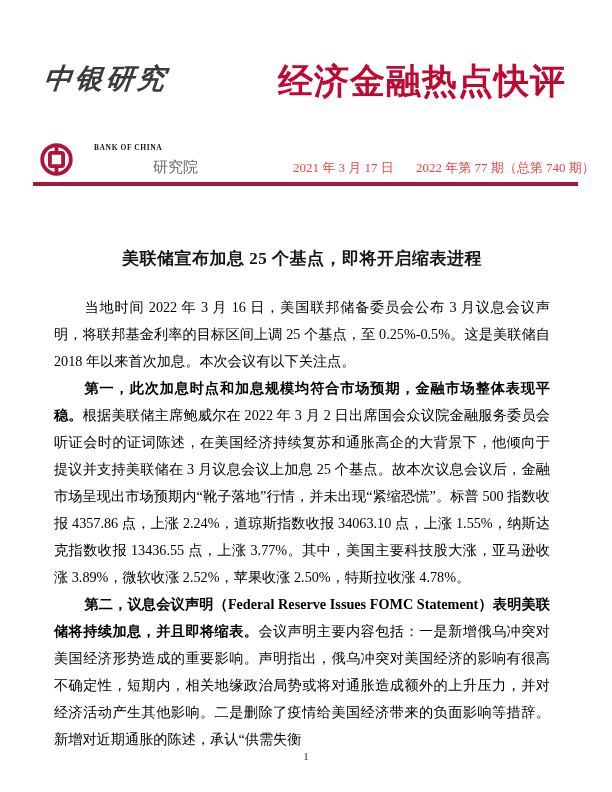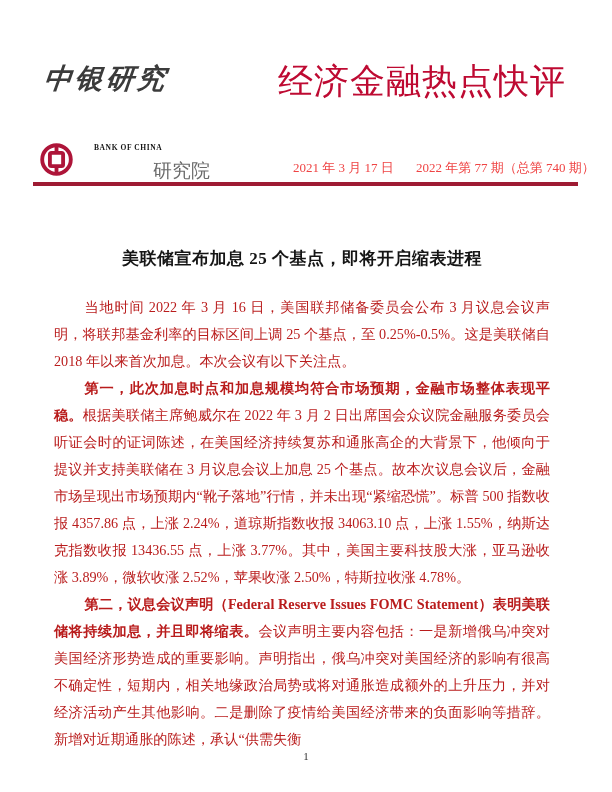--- a/index.html
+++ b/index.html
@@ -25,21 +25,21 @@
     letter-spacing: 3px;
     color: #3b3b3b;
     transform: skewX(-6deg);
     white-space: nowrap;
   }
   .pub-title {
     position: absolute;
     top: 58px;
     right: 46px;
     font-family: "Liberation Sans", sans-serif;
-    font-weight: 400;
+    font-weight: 700;
     font-size: 35px;
     letter-spacing: 1px;
     color: #BE0A32;
     white-space: nowrap;
   }
 
   .boc-emblem {
     position: absolute;
     left: 40px;
     top: 143px;
@@ -72,21 +72,21 @@
     letter-spacing: 0.6px;
     color: #141414;
     white-space: nowrap;
     padding-left: 16px;
   }
   .institute {
     position: absolute;
     left: 153px;
     top: 158px;
     font-family: "Liberation Sans", sans-serif;
-    font-size: 19px;
+    font-size: 15px;
     color: #6b6b6b;
     white-space: nowrap;
   }
   .issue-date {
     position: absolute;
     left: 293px;
     top: 159px;
     font-size: 13px;
     color: #ef4444;
     white-space: nowrap;
@@ -120,21 +120,21 @@
     text-align: center;
     font-size: 17px;
     font-weight: bold;
     color: #151515;
     letter-spacing: 0.5px;
   }
   .doc-main p {
     margin: 0;
     font-size: 14.2px;
     line-height: 27px;
-    color: #b91c1c;
+    color: #000000;
     text-align: justify;
     text-indent: 2.15em;
   }
   .doc-main p b { font-weight: bold; }
 
   
   .page-number {
     position: absolute;
     left: 0;
     right: 0;

